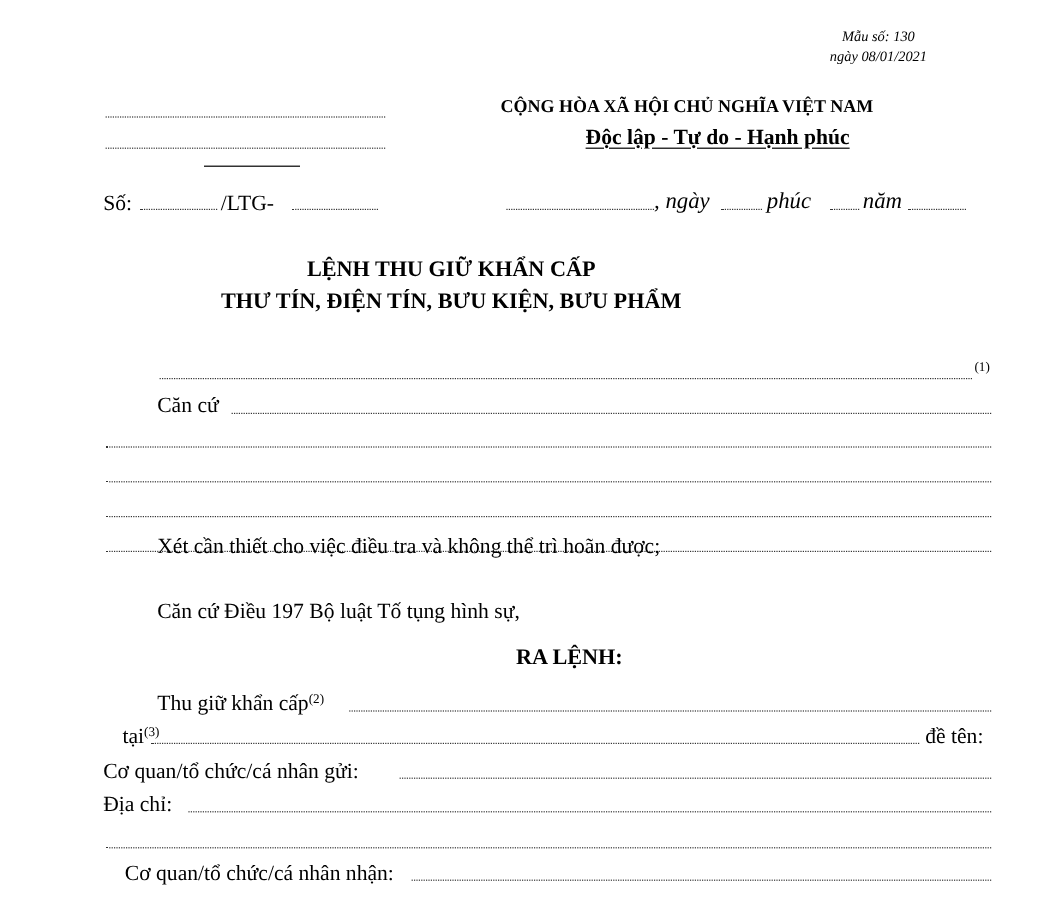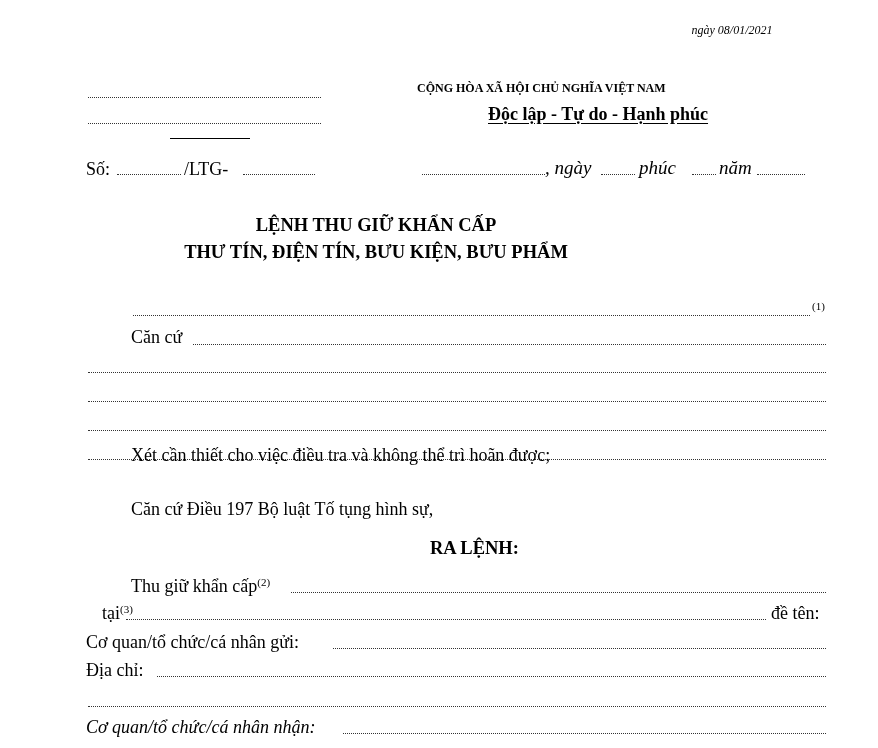--- a/index.html
+++ b/index.html
@@ -1,32 +1,33 @@
 <!DOCTYPE html>
 <html><head>
 <meta charset="utf-8">
 <style>
   html, body { margin: 0; padding: 0; background: #ffffff; }
   body { width: 878px; height: 748px; position: relative; overflow: hidden;
          font-family: "Liberation Serif", "DejaVu Serif", serif; color: #000; }
   .abs { position: absolute; white-space: nowrap; }
   .dots { position: absolute; border-bottom: 1px dotted #333; height: 0; }
   .form-meta { font-style: italic; font-size: 12px; text-align: center; width: 240px; line-height: 17px; }
-  .nation { font-weight: bold; font-size: 12px; }
+  .nation { font-weight: bold; font-size: 15px; }
   .motto { font-weight: bold; font-size: 18px; text-decoration: underline; text-underline-offset: 3px; }
   .body-text { font-size: 18px; }
   .title { font-weight: bold; font-size: 18.5px; text-align: center; width: 752px; left: 0; }
   .ital { font-style: italic; font-size: 19px; }
   sup { font-size: 11px; vertical-align: 6px; line-height: 0; }
   .solid-rule { position: absolute; border-bottom: 1px solid #000; height: 0; }
 </style>
 </head>
 <body>
 
 <div class="abs form-meta" style="left:612px; top:22px;">
+  <div>Mẫu số: 130</div>
   <div>ngày 08/01/2021</div>
 </div>
 
 <div class="dots" style="left:88px; top:97px; width:233px;"></div>
 <div class="dots" style="left:88px; top:123px; width:233px;"></div>
 <div class="solid-rule" style="left:170px; top:138px; width:80px;"></div>
 
 <div class="abs nation" style="left:417px; top:81px;">CỘNG HÒA XÃ HỘI CHỦ NGHĨA VIỆT NAM</div>
 <div class="abs motto" style="left:488px; top:104px;">Độc lập - Tự do - Hạnh phúc</div>
 
@@ -72,14 +73,14 @@
 <div class="dots" style="left:126px; top:619px; width:640px;"></div>
 <div class="abs body-text" style="left:771px; top:603px;">đề tên:</div>
 
 <div class="abs body-text" style="left:86px; top:632px;">Cơ quan/tổ chức/cá nhân gửi:</div>
 <div class="dots" style="left:333px; top:648px; width:493px;"></div>
 
 <div class="abs body-text" style="left:86px; top:660px;">Địa chỉ:</div>
 <div class="dots" style="left:157px; top:676px; width:669px;"></div>
 <div class="dots" style="left:88px; top:706px; width:738px;"></div>
 
-<div class="abs body-text" style="left:86px; top:717px;font-style:italic;">Cơ quan/tổ chức/cá nhân nhận:</div>
+<div class="abs body-text" style="left:104px; top:717px;">Cơ quan/tổ chức/cá nhân nhận:</div>
 <div class="dots" style="left:343px; top:733px; width:483px;"></div>
 
 </body></html>

